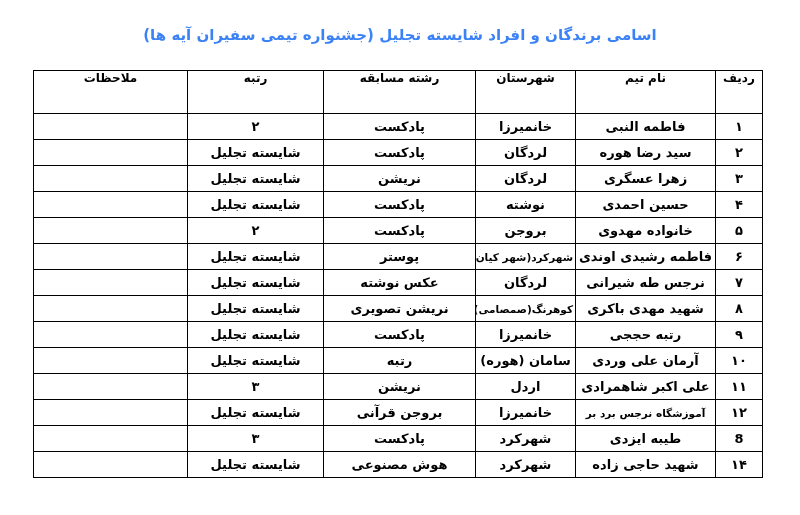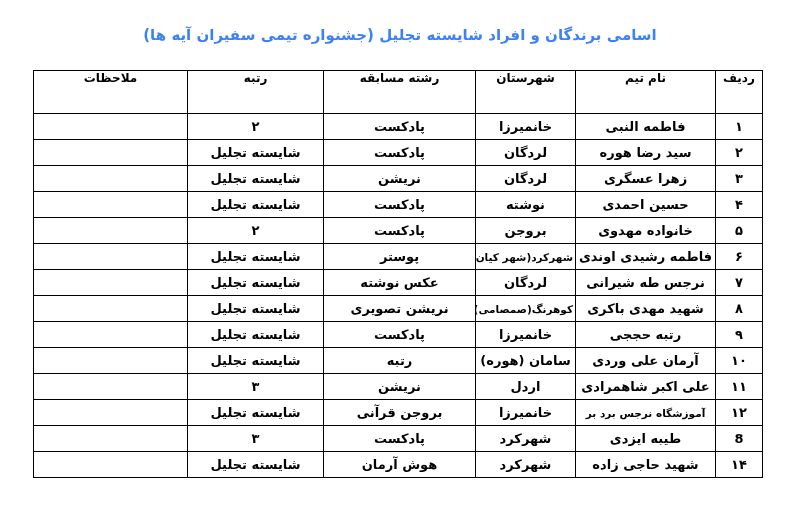--- a/index.html
+++ b/index.html
@@ -191,18 +191,18 @@
         <td>طیبه ایزدی</td>
         <td>شهرکرد</td>
         <td>پادکست</td>
         <td>۳</td>
         <td></td>
       </tr>
       <tr>
         <td>۱۴</td>
         <td>شهید حاجی زاده</td>
         <td>شهرکرد</td>
-        <td>هوش آرمان</td>
+        <td>هوش مصنوعی</td>
         <td>شایسته تجلیل</td>
         <td></td>
       </tr>
     </tbody>
 </table>
 
 </body></html>

